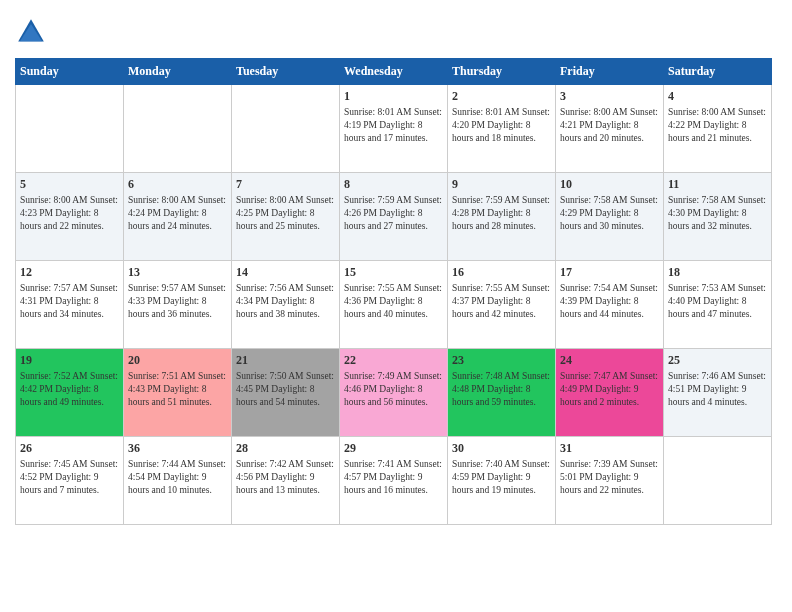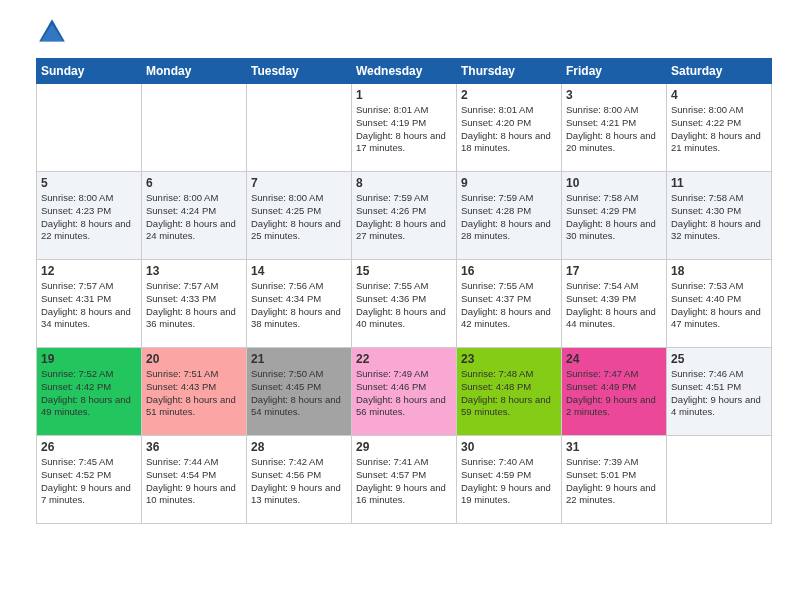--- a/index.html
+++ b/index.html
@@ -5,21 +5,22 @@
     * { margin: 0; padding: 0; box-sizing: border-box; }
     body {
       font-family: Arial, sans-serif;
       background: #fff;
       width: 792px;
       height: 612px;
       overflow: hidden;
     }
     .page {
       width: 792px;
-      padding: 16px 20px 10px 36px;
+      padding: 16px 20px 10px 15px;
+      font-family: Liberation Serif, serif;
     }
     .header {
       display: flex;
       justify-content: space-between;
       align-items: flex-start;
       margin-bottom: 10px;
     }
     .logo {
       display: flex;
       align-items: center;
@@ -217,21 +218,21 @@
         <tr>
           <td>
             <div class="day-number">12</div>
             <div class="day-info">Sunrise: 7:57 AM
 Sunset: 4:31 PM
 Daylight: 8 hours
 and 34 minutes.</div>
           </td>
           <td>
             <div class="day-number">13</div>
-            <div class="day-info">Sunrise: 7:57 AM
+            <div class="day-info">Sunrise: 9:57 AM
 Sunset: 4:33 PM
 Daylight: 8 hours
 and 36 minutes.</div>
           </td>
           <td>
             <div class="day-number">14</div>
             <div class="day-info">Sunrise: 7:56 AM
 Sunset: 4:34 PM
 Daylight: 8 hours
 and 38 minutes.</div>
@@ -287,21 +288,21 @@
 Daylight: 8 hours
 and 54 minutes.</div>
           </td>
           <td style="background: #f9a8d4;">
             <div class="day-number">22</div>
             <div class="day-info">Sunrise: 7:49 AM
 Sunset: 4:46 PM
 Daylight: 8 hours
 and 56 minutes.</div>
           </td>
-          <td style="background: #84cc16;">
+          <td style="background: #22c55e;">
             <div class="day-number">23</div>
             <div class="day-info">Sunrise: 7:48 AM
 Sunset: 4:48 PM
 Daylight: 8 hours
 and 59 minutes.</div>
           </td>
           <td style="background: #ec4899;">
             <div class="day-number">24</div>
             <div class="day-info">Sunrise: 7:47 AM
 Sunset: 4:49 PM

